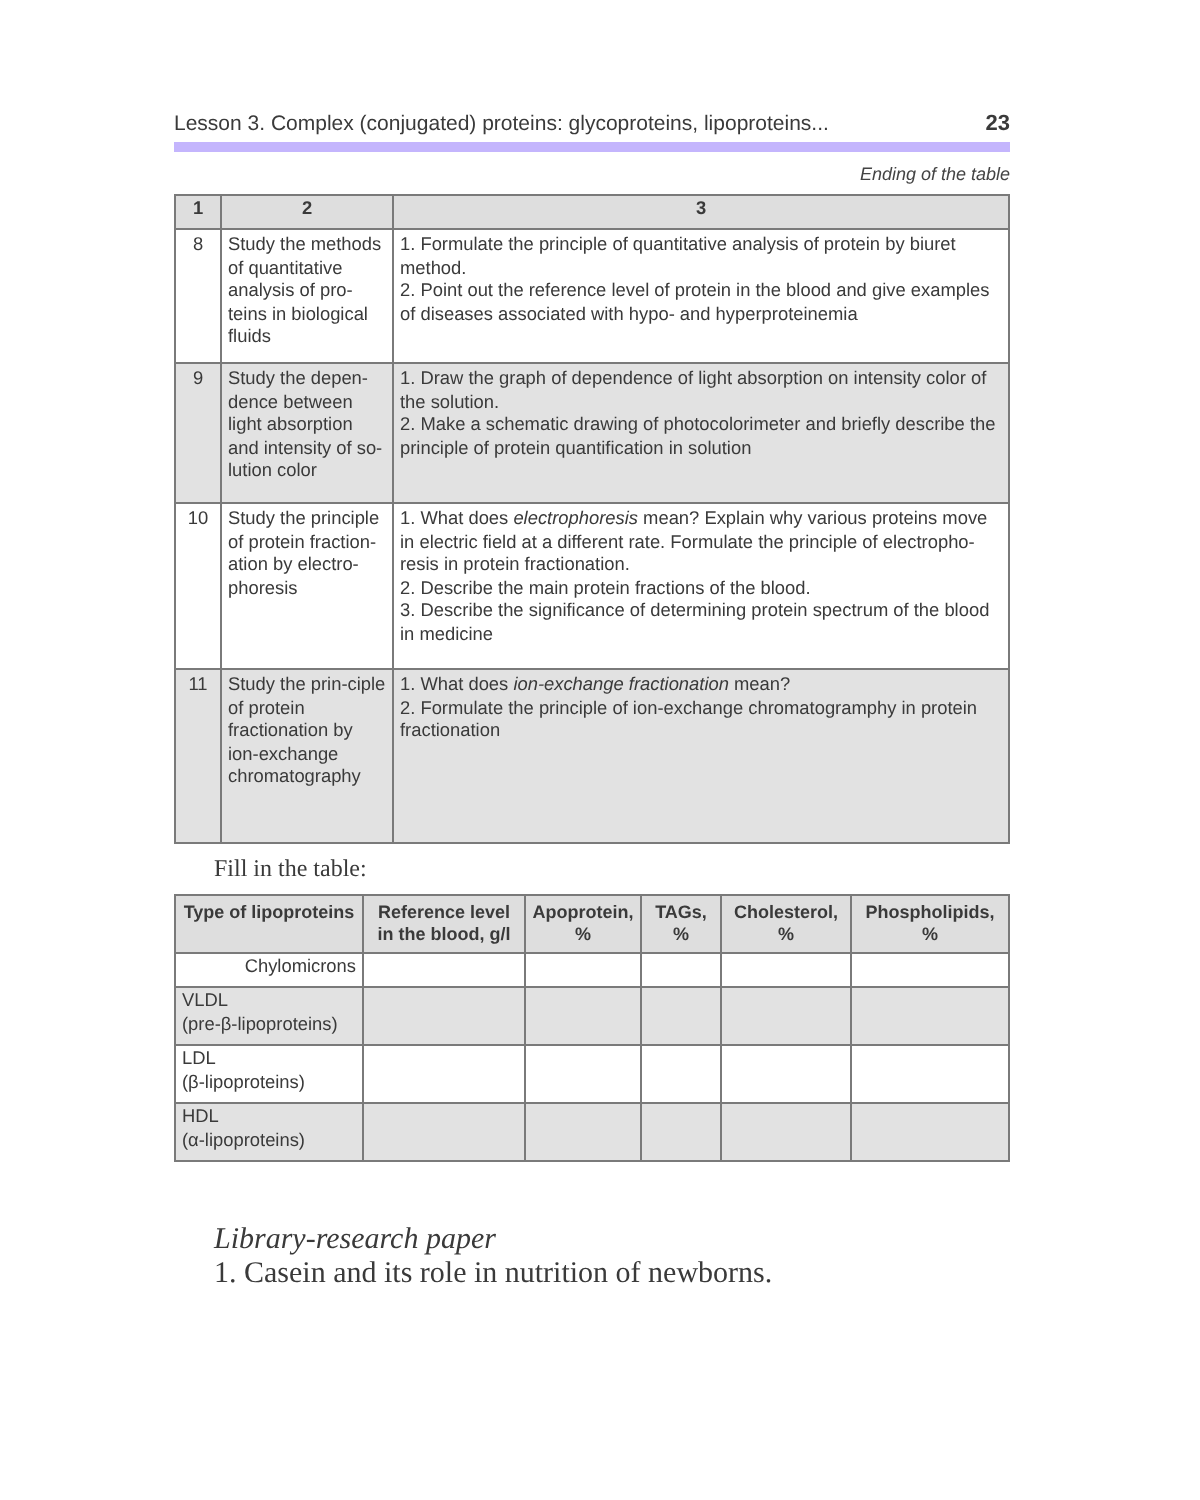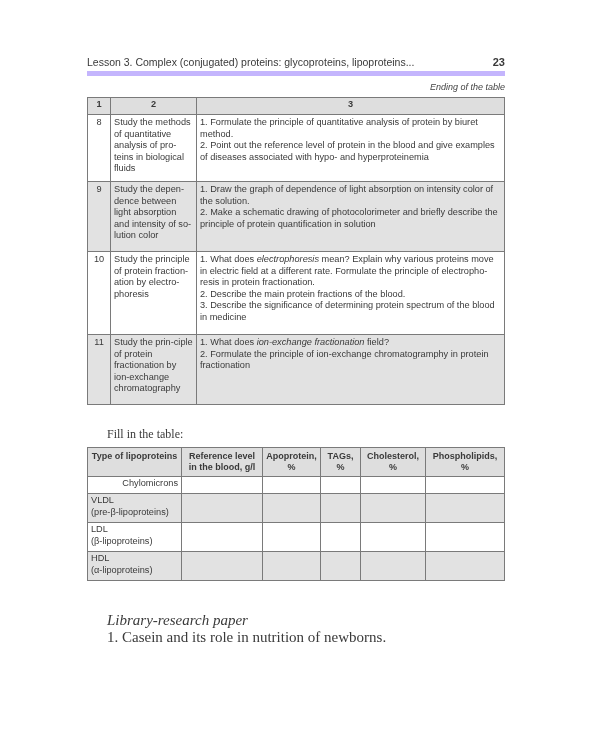--- a/index.html
+++ b/index.html
@@ -71,25 +71,25 @@
   </tr>
   <tr style="height:83px">
     <td class="num">10</td>
     <td>Study the principle of protein fraction-ation by electro-phoresis</td>
     <td>
       <div><span>1. What does </span><em>electrophoresis</em><span> mean? Explain why various proteins move in electric field at a different rate. Formulate the principle of electropho-resis in protein fractionation.</span></div>
       <div>2. Describe the main protein fractions of the blood.</div>
       <div>3. Describe the significance of determining protein spectrum of the blood in medicine</div>
     </td>
   </tr>
-  <tr class="shade" style="height:70px">
+  <tr class="shade" style="height:87px">
     <td class="num">11</td>
     <td>Study the prin-ciple of protein fractionation by ion-exchange chromatography</td>
     <td>
-      <div><span>1. What does </span><em>ion-exchange fractionation</em><span> field?</span></div>
+      <div><span>1. What does </span><em>ion-exchange fractionation</em><span> mean?</span></div>
       <div>2. Formulate the principle of ion-exchange chromatogramphy in protein fractionation</div>
     </td>
   </tr>
 </tbody>
   </table>
 
 <div class="fill serif">Fill in the table:</div>
 
 <table id="t2" class="sans">
   <colgroup>

